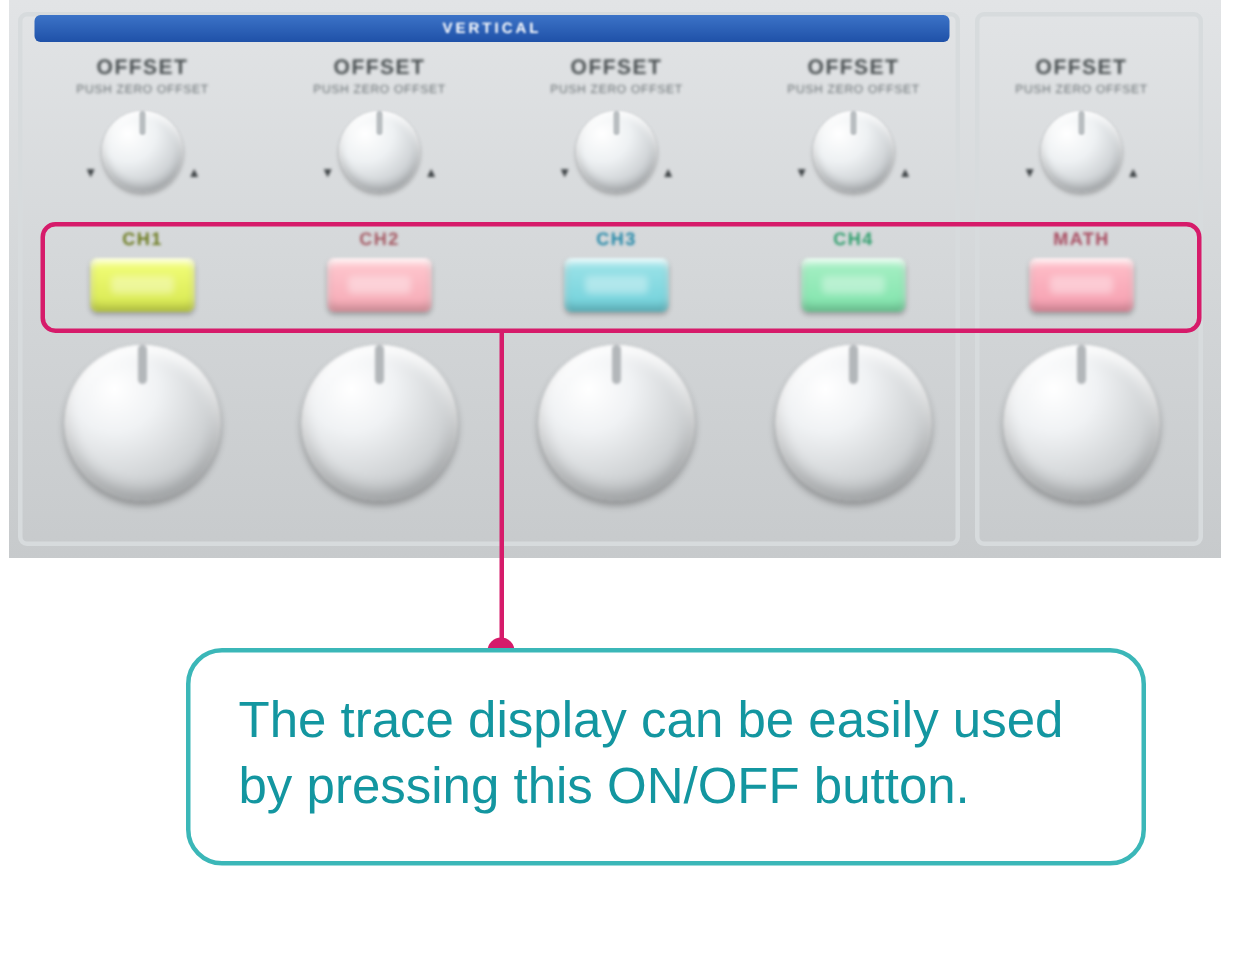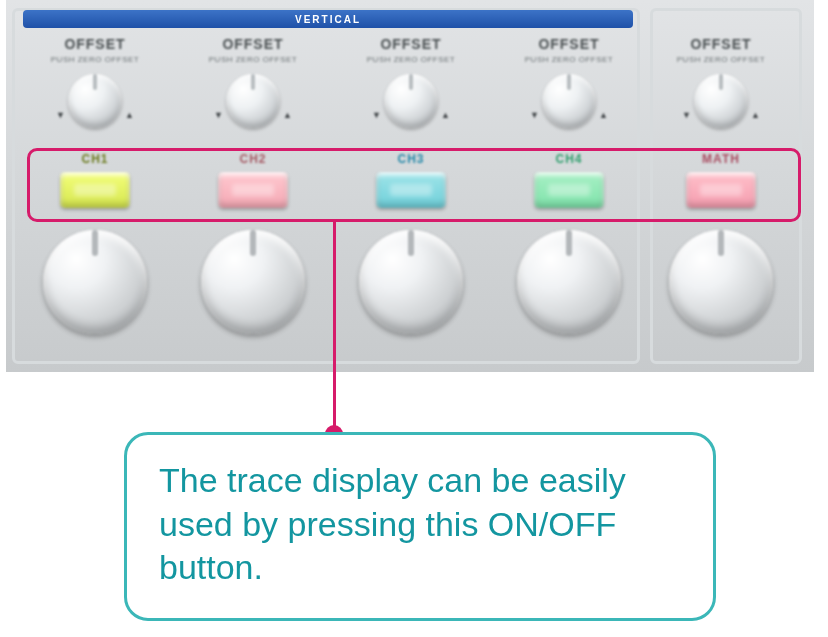--- a/index.html
+++ b/index.html
@@ -116,21 +116,21 @@
     position: absolute; left: 333px; top: 222px; width: 0; height: 210px;
     border-left: 3px solid #d61b6a;
   }
   .callout-dot {
     position: absolute; left: 325px; top: 425px; width: 18px; height: 18px;
     background: #d61b6a; border-radius: 50%;
   }
 
   
   .callout {
-    position: absolute; left: 124px; top: 432px; width: 592px;
+    position: absolute; left: 124px; top: 432px; width: 640px;
     border: 3px solid #3bb7b8; border-radius: 24px;
     padding: 24px 32px 28px;
     background: #fff;
   }
   .callout p {
     color: #1396a0; font-size: 34px; line-height: 1.28;
     font-family: "Segoe UI", "Helvetica Neue", Arial, sans-serif;
     font-weight: 400;
     font-stretch: condensed;
     letter-spacing: 0;

